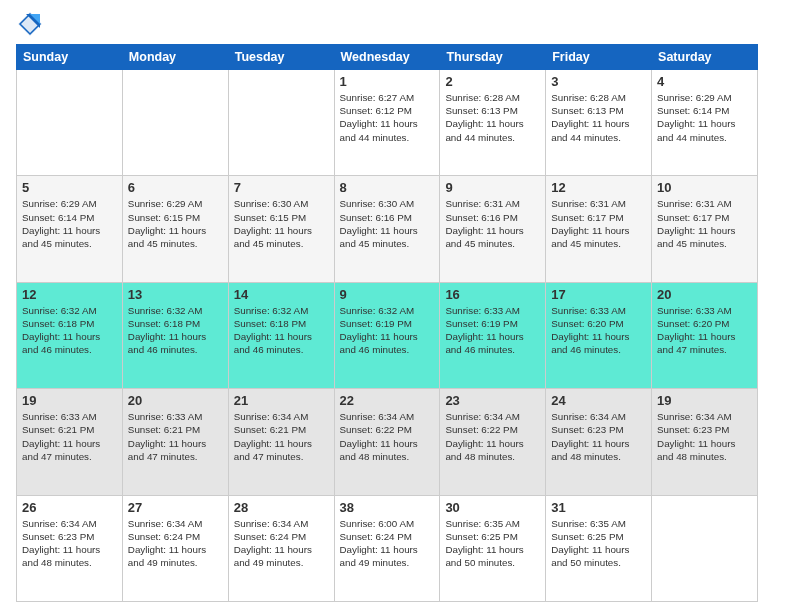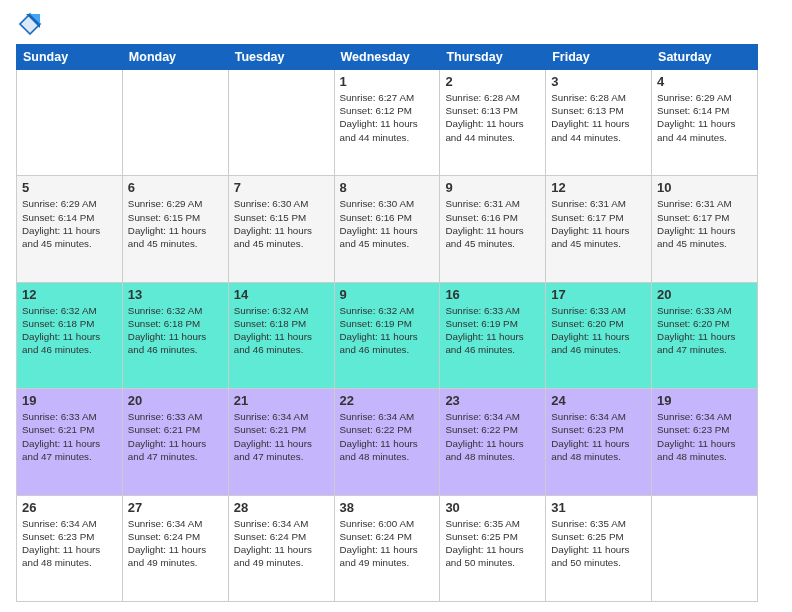--- a/index.html
+++ b/index.html
@@ -87,21 +87,21 @@
       font-size: 9.8px;
       color: #333;
       line-height: 1.35;
     }
     .empty-cell {
       background: #fff;
     }
     .row-stripe-0 td { background: #fff; }
     .row-stripe-1 td { background: #f5f5f5; }
     .row-stripe-2 td { background: #5eead4; }
-    .row-stripe-3 td { background: #c4b5fd; }
+    .row-stripe-3 td { background: #e5e5e5; }
     .row-stripe-4 td { background: #fff; margin-top: 32px; }
   </style>
 </head>
 <body>
 
 <div class="page">
   <div class="header">
     <div class="logo">
       <svg class="logo-icon" viewBox="0 0 28 28" xmlns="http://www.w3.org/2000/svg">
         <polygon points="14,2 26,14 14,26 2,14" fill="#1565c0" opacity="0.15"></polygon>

